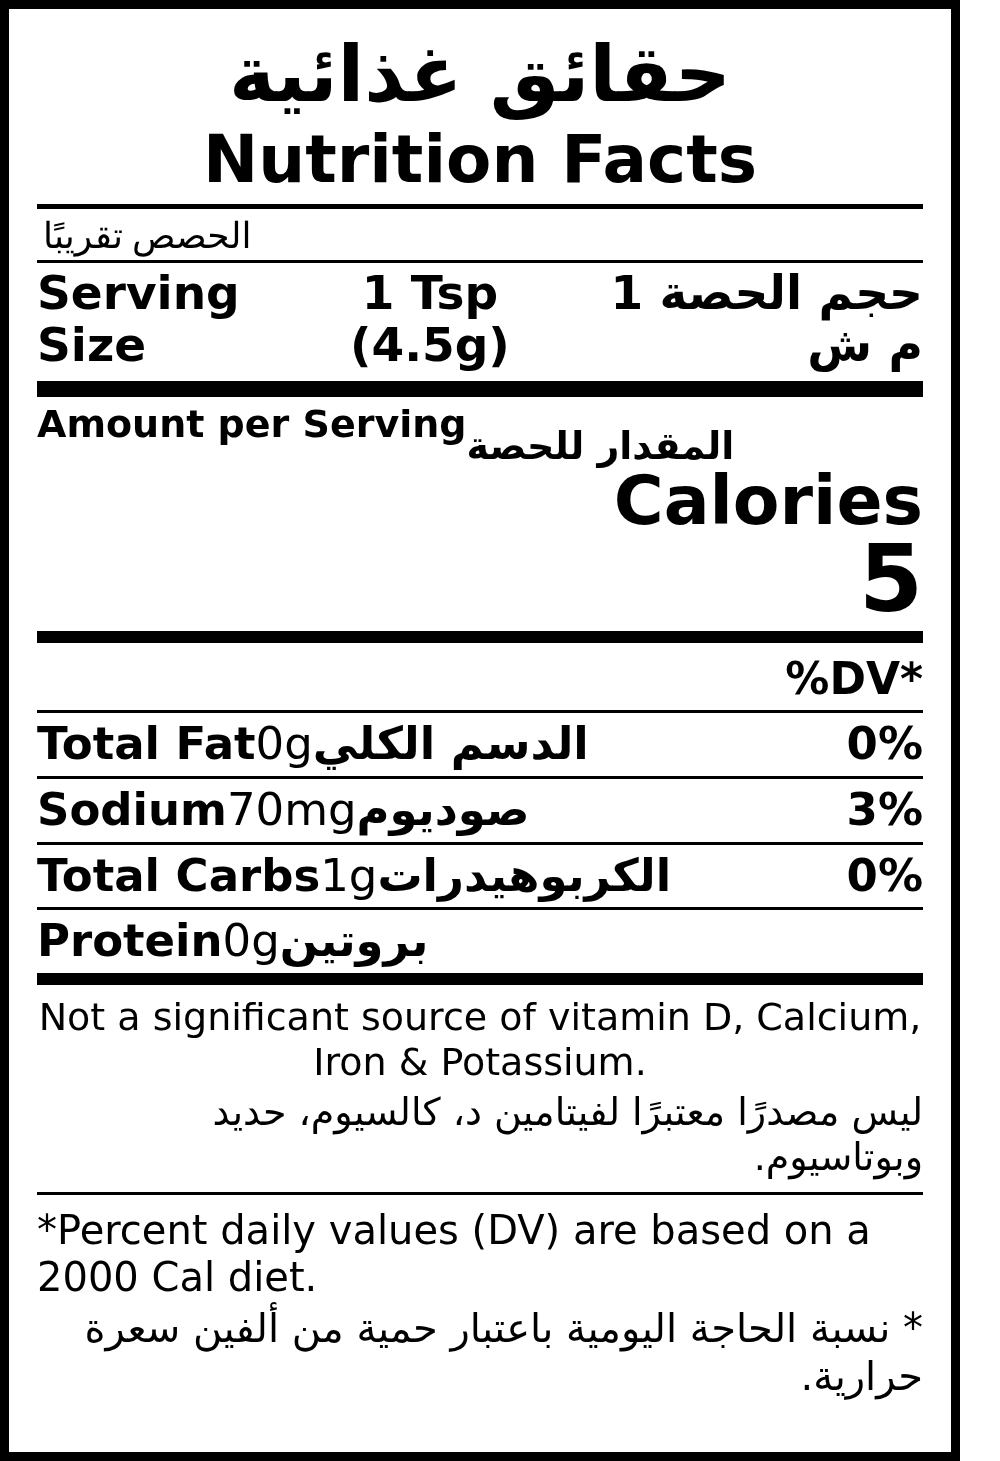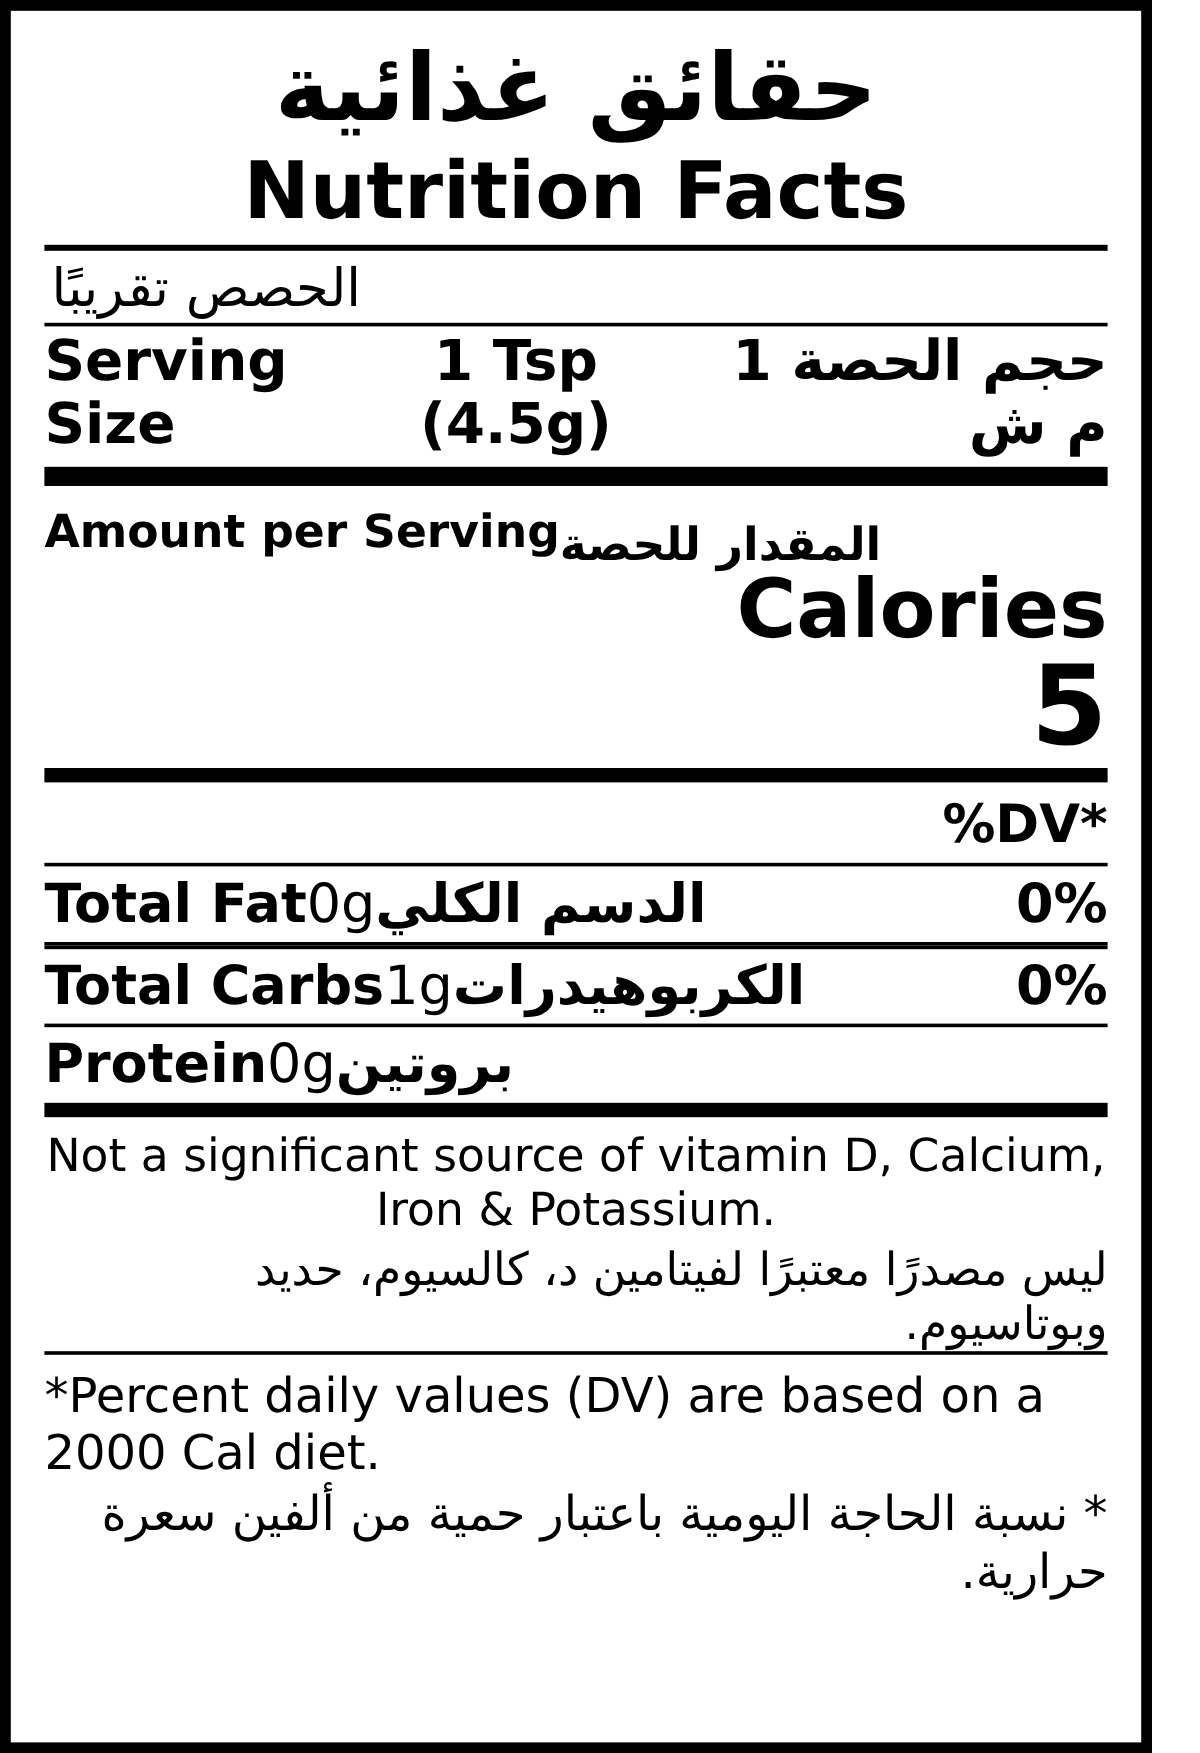--- a/index.html
+++ b/index.html
@@ -111,41 +111,41 @@
 
   
   .servings {
     padding: 8px 0 4px 0;
     font-size: 44px;
     font-weight: 400;
     line-height: 1.1;
     display: flex;
     align-items: baseline;
   }
-  .servings .ar-reg { font-size: 44px; margin-left: 6px; }
+  .servings .ar-reg { font-size: 36px; margin-left: 6px; font-family: Liberation Serif, serif; }
 
   .serving-size {
     padding: 4px 0 10px 0;
     display: flex;
     align-items: baseline;
     font-size: 47px;
     line-height: 1.1;
   }
   .serving-size .b { font-weight: 700; }
   .serving-size .r { font-weight: 700; text-align: center; }
   .serving-size .arb { direction: rtl; font-weight: 700; margin-left: 6px; }
 
   
   .amount-line {
     padding: 8px 0 0 0;
     font-size: 38px;
     font-weight: 700;
     line-height: 1.0;
     display: flex;
-    align-items: center;
+    align-items: flex-start;
   }
   .amount-line .arb { direction: rtl; font-weight: 700; margin-right: 2px; margin-top: 22px;}
   .cal-row {
     display: flex;
     align-items: flex-end;
     justify-content: space-between;
     padding: 0 0 8px 0;
     flex-direction: column;
   }
   .cal-left {
@@ -174,21 +174,21 @@
   .footnote {
     font-size: 38px;
     font-weight: 400;
     line-height: 1.18;
     padding: 10px 0 6px 0;
   }
   .footnote.ar-block {
     direction: rtl;
     text-align: right;
     padding-top: 0;
-    padding-bottom: 0;
+    padding-bottom: 12px;
   }
   .footnote.en-block {
     text-align: center;
   }
   .footnote2 {
     font-size: 40px;
     font-weight: 400;
     line-height: 1.18;
     padding: 12px 0 4px 0;
     text-align: left;
@@ -246,20 +246,28 @@
       <div class="row-left">
         <span class="lbl-bold">Total Fat</span>
         <span class="lbl-reg">0g</span>
         <span class="ar">الدسم الكلي</span>
       </div>
       <div class="dv">0%</div>
     </div>
 
     <div class="rule-thin"></div>
 
+    <div class="row">
+      <div class="row-left">
+        <span class="lbl-bold">Sodium</span>
+        <span class="lbl-reg">70mg</span>
+        <span class="ar">صوديوم</span>
+      </div>
+      <div class="dv">3%</div>
+    </div>
 
     <div class="rule-thin"></div>
 
     <div class="row">
       <div class="row-left">
         <span class="lbl-bold">Total Carbs</span>
         <span class="lbl-reg">1g</span>
         <span class="ar">الكربوهيدرات</span>
       </div>
       <div class="dv">0%</div>

